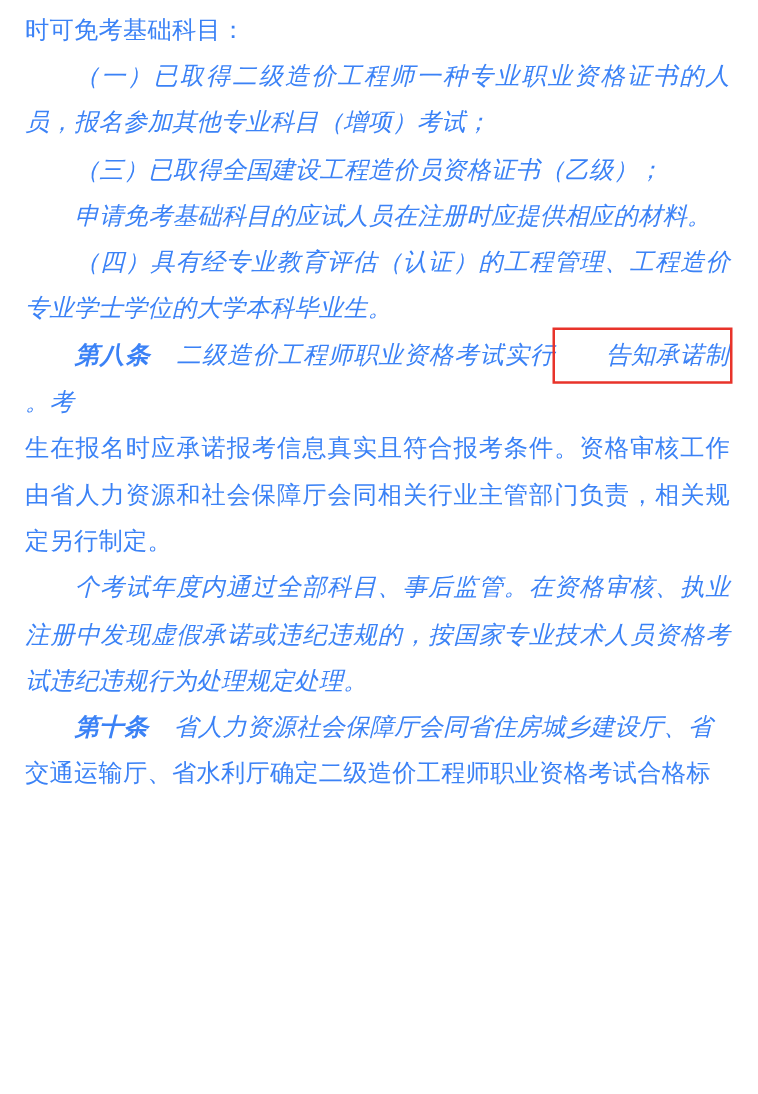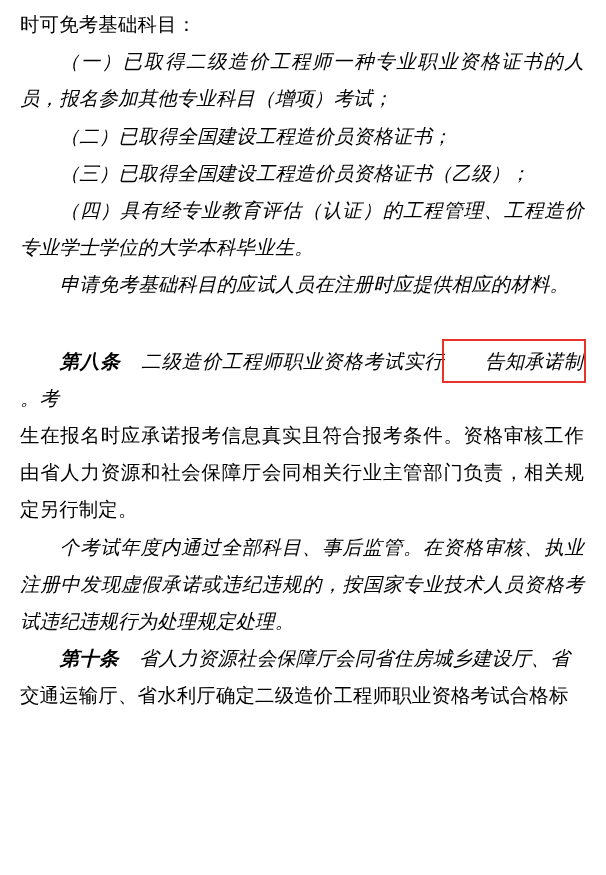--- a/index.html
+++ b/index.html
@@ -22,41 +22,40 @@
     padding: 6px 22px 0 20px;
     background: #fff;
   }
   .para {
     font-size: 19.4px;
     line-height: 37.2px;
     letter-spacing: 0.2px;
     text-align: justify;
     text-justify: inter-ideograph;
     margin: 0;
-    color: #000000;
+    color: #3b82f6;
   }
   .indent {
     text-indent: 2.05em;
     font-style: italic;
   }
   .hang {
     text-indent: 0;
   }
   .bold {
     font-weight: bold;
   }
   .gap {
     display: inline-block;
     width: 1.05em;
   }
   .hl {
     position: relative;
     display: inline-block;
     padding: 0 1px;
-    margin-top: 39px;
   }
   .hl::after {
     content: "";
     position: absolute;
     left: -2px;
     right: -2px;
     top: -4px;
     bottom: -3px;
     border: 2px solid #e8332a;
     pointer-events: none;
@@ -67,27 +66,26 @@
 </style>
 </head>
 <body>
 
 <div class="page">
 
   <p class="para hang">时可免考基础科目：</p>
 
   <p class="para indent">（一）已取得二级造价工程师一种专业职业资格证书的人员，报名参加其他专业科目（增项）考试；</p>
 
-  <p class="para indent">（二）已取得全国建设工程造价员资格证书；</p>
 
   <p class="para indent">（三）已取得全国建设工程造价员资格证书（乙级）；</p>
 
+  <p class="para indent">申请免考基础科目的应试人员在注册时应提供相应的材料。</p>
+
   <p class="para indent">（四）具有经专业教育评估（认证）的工程管理、工程造价专业学士学位的大学本科毕业生。</p>
-
-  <p class="para indent">申请免考基础科目的应试人员在注册时应提供相应的材料。</p>
 
   <p class="para indent"><span class="bold">第八条</span><span class="gap"></span><span>二级造价工程师职业资格考试实行</span><span class="hl">告知承诺制</span><span>。考</span></p>
 
   <p class="para hang">生在报名时应承诺报考信息真实且符合报考条件。资格审核工作由省人力资源和社会保障厅会同相关行业主管部门负责，相关规定另行制定。</p>
 
   <p class="para indent">个考试年度内通过全部科目、事后监管。在资格审核、执业注册中发现虚假承诺或违纪违规的，按国家专业技术人员资格考试违纪违规行为处理规定处理。</p>
 
 
 
   <p class="para indent"><span class="bold">第十条</span><span class="gap"></span><span>省人力资源社会保障厅会同省住房城乡建设厅、省</span></p>

